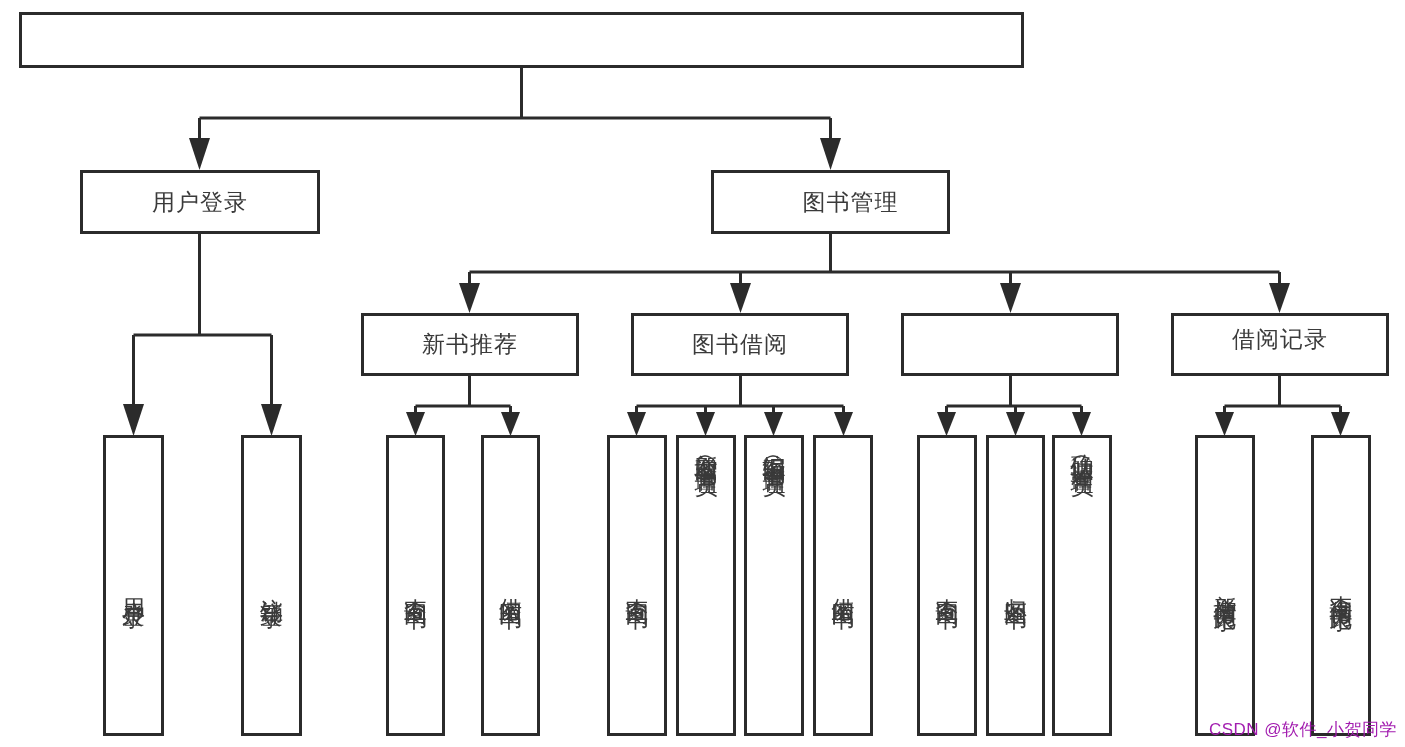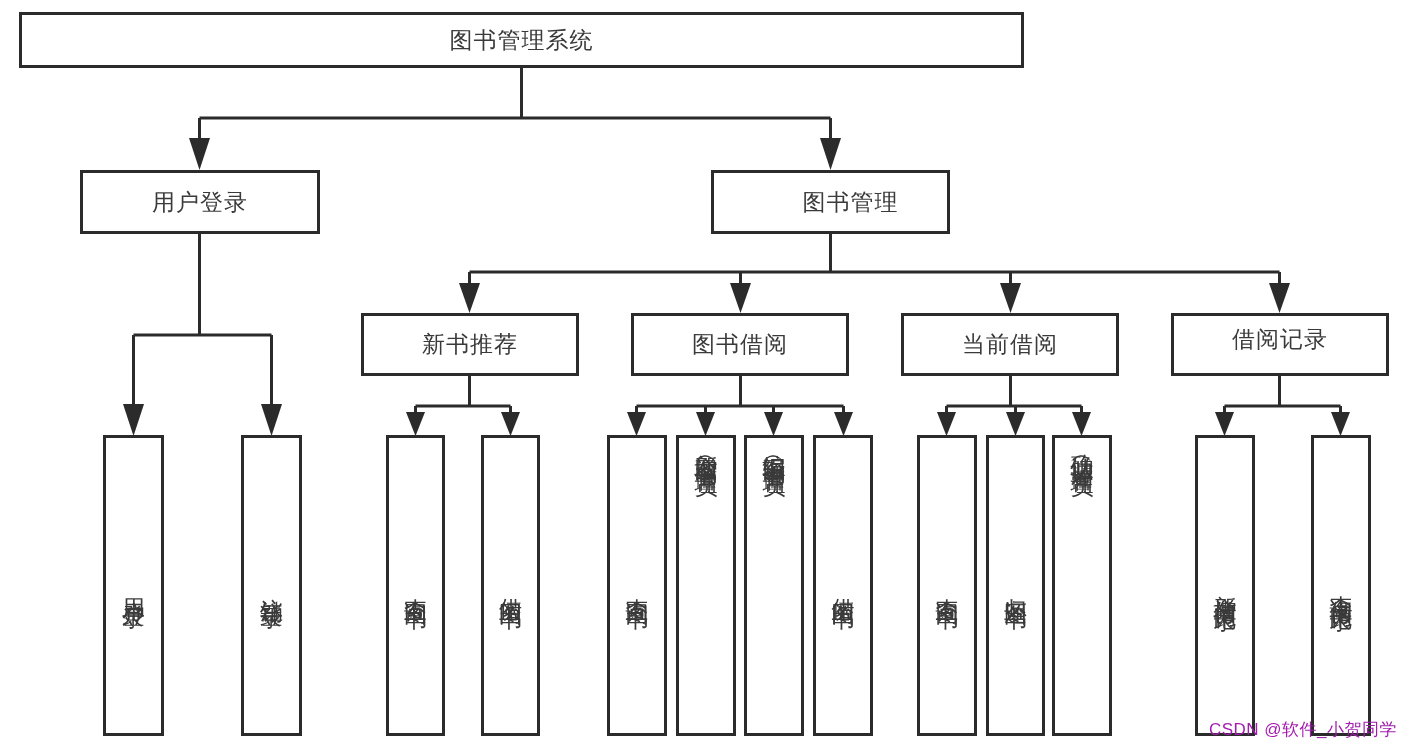--- a/index.html
+++ b/index.html
@@ -189,40 +189,34 @@
     <rect class="node-box" x="814.5" y="436.5" width="57" height="298"></rect>
 
     <rect class="node-box" x="918.5" y="436.5" width="57" height="298"></rect>
     <rect class="node-box" x="987.5" y="436.5" width="56" height="298"></rect>
     <rect class="node-box" x="1053.5" y="436.5" width="57" height="298"></rect>
 
     <rect class="node-box" x="1196.5" y="436.5" width="57" height="298"></rect>
     <rect class="node-box" x="1312.5" y="436.5" width="57" height="298"></rect>
   </svg>
 
-  <div class="htext-wrap" style="left:20px; top:13px; width:1003px; height:54px;">
-    <span class="htext">图书管理系统</span>
-  </div>
 
   <div class="htext-wrap" style="left:81px; top:171px; width:238px; height:62px;">
     <span class="htext">用户登录</span>
   </div>
   <div class="htext-wrap" style="left:732px; top:171px; width:237px; height:62px;">
     <span class="htext">图书管理</span>
   </div>
 
   <div class="htext-wrap" style="left:362px; top:314px; width:216px; height:61px;">
     <span class="htext">新书推荐</span>
   </div>
   <div class="htext-wrap" style="left:632px; top:314px; width:216px; height:61px;border-radius:14px;">
     <span class="htext">图书借阅</span>
   </div>
-  <div class="htext-wrap" style="left:902px; top:314px; width:216px; height:61px;">
-    <span class="htext">当前借阅</span>
-  </div>
   <div class="htext-wrap" style="left:1172px; top:314px; width:216px; height:51px;">
     <span class="htext">借阅记录</span>
   </div>
 
   <div class="vtext-wrap" style="left:104px; top:436px; width:59px; height:299px;">
     <span class="vtext">用户登录</span>
   </div>
   <div class="vtext-wrap" style="left:242px; top:436px; width:59px; height:299px;">
     <span class="vtext">注销登录</span>
   </div>

